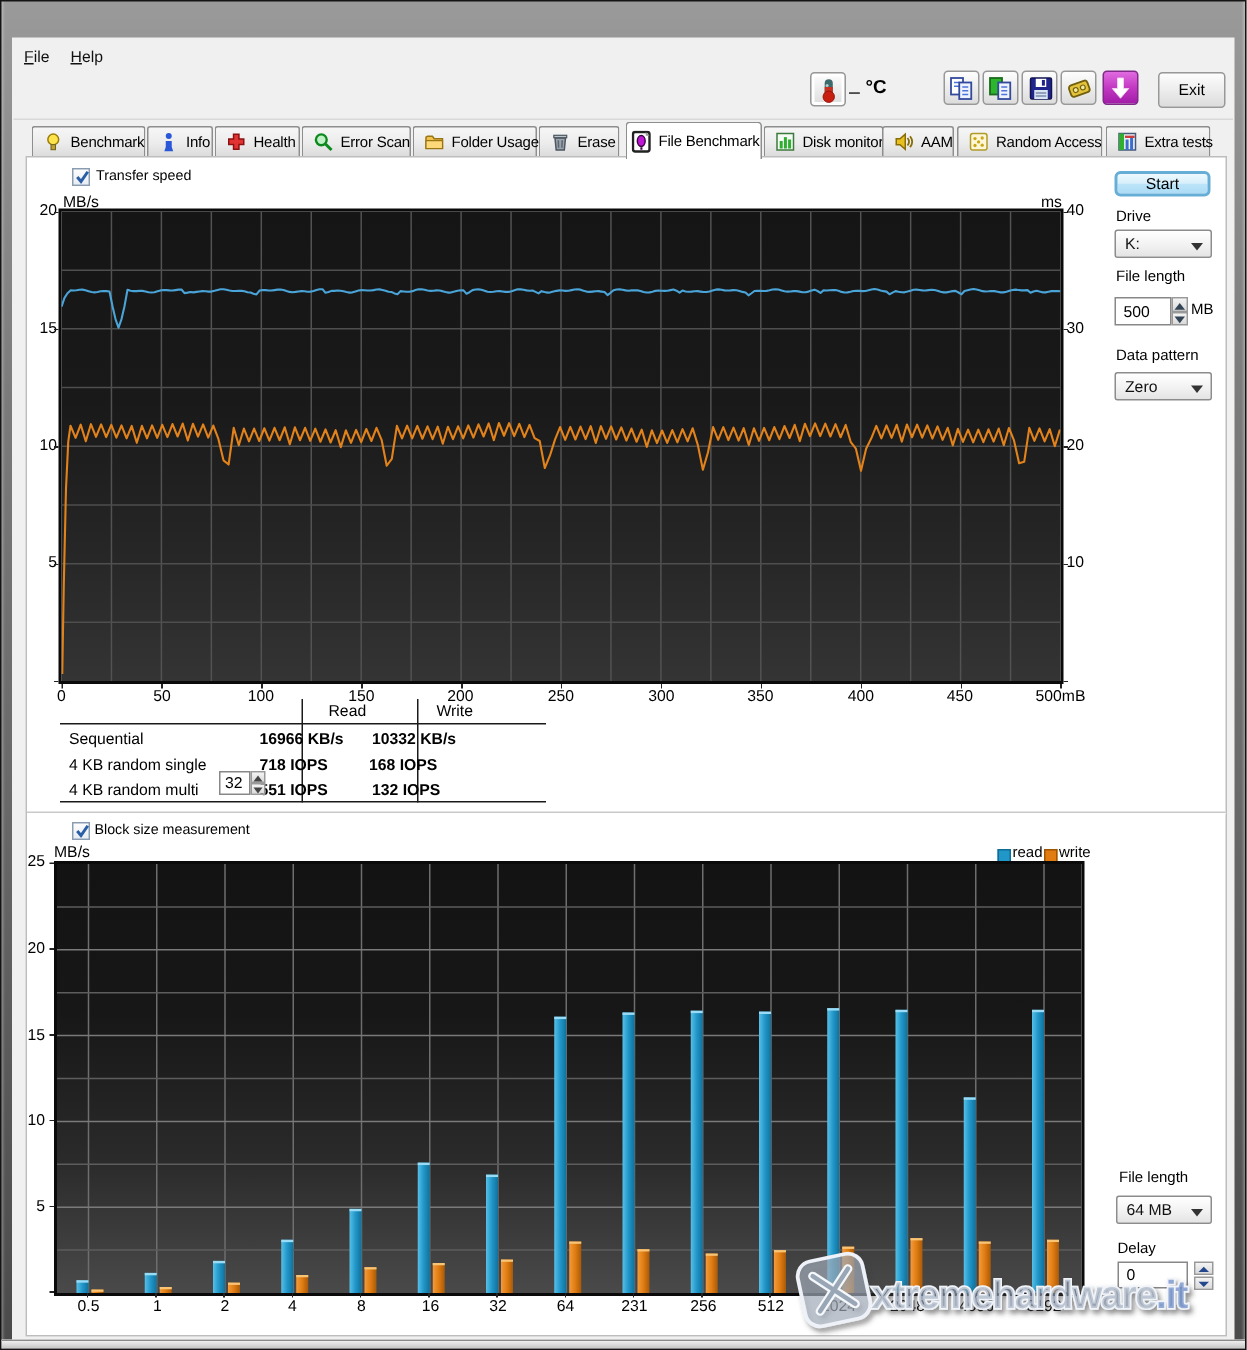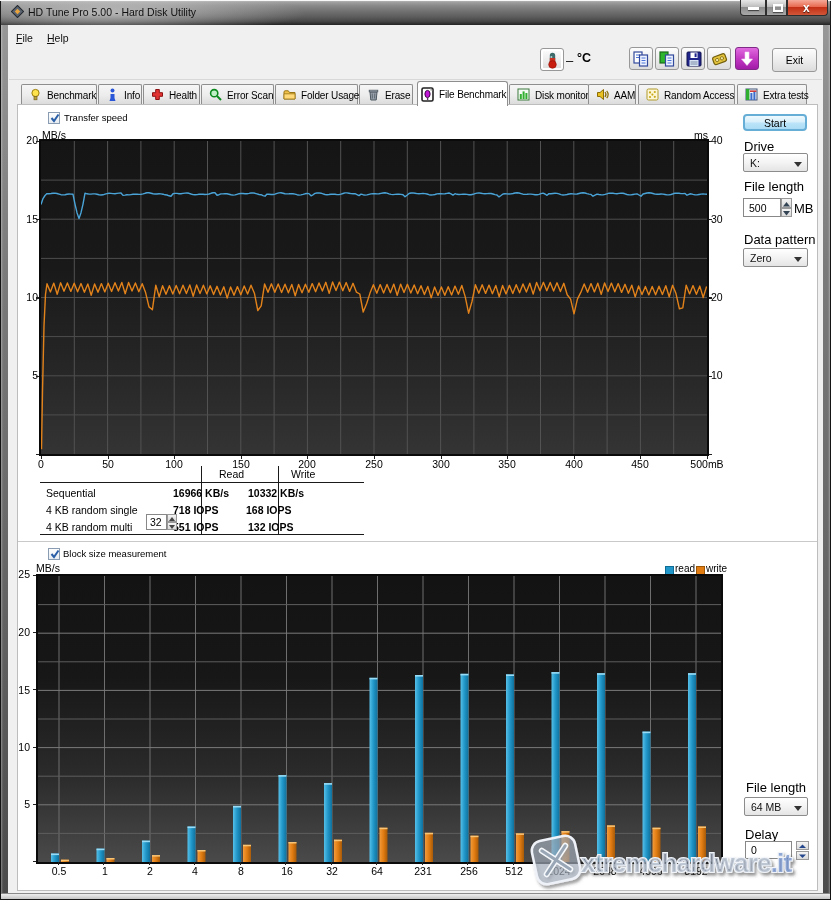--- a/index.html
+++ b/index.html
@@ -36,49 +36,33 @@
 .yl2{position:absolute;font-size:10.5px;color:#000;text-align:left;}
 .unit{position:absolute;font-size:10.5px;color:#000;}
 
 #chart1{left:39px;top:139px;width:666px;height:313px;border:2px solid #0a0a0a;background:linear-gradient(180deg,#151515,#191919 40%,#262626 72%,#343434);}
 #chart2{left:36px;top:574px;width:683px;height:286px;border:2px solid #0a0a0a;background:linear-gradient(180deg,#131313,#171717 35%,#2b2b2b 70%,#4a4a4a);}
 
 .tline{background:#1a1a1a;}
 .row{font-size:10.5px;color:#000;}
 .val{font-size:10.5px;font-weight:bold;color:#000;text-align:left;}
 
-.rlbl{font-size:13px;color:#000;}
+.rlbl{font-size:10px;color:#000;}
 .spinbox{box-sizing:border-box;border:1px solid #888;background:#fff;font-size:10.5px;color:#000;}
 .spincol{box-sizing:border-box;border:1px solid #999;background:linear-gradient(180deg,#f4f4f4,#dadada);}
 #startbtn{left:743px;top:114px;width:64px;height:17px;box-sizing:border-box;border:2px solid #67aed6;border-radius:4px;background:linear-gradient(180deg,#eef9fe,#d7effb 48%,#bce4f9 52%,#abdcf5);font-size:10.5px;text-align:center;line-height:15px;color:#000;}
 .sep{background:#c9c9c9;box-shadow:0 1px 0 #fff;}
 .legend-sq{width:7px;height:7px;}
 .ticksx{background:repeating-linear-gradient(90deg,#222 0,#222 1px,transparent 1px,transparent 66.6px);}
 .ticksy{background:repeating-linear-gradient(180deg,#222 0,#222 1px,transparent 1px,transparent 78.25px);}
 .ticksx2{background:repeating-linear-gradient(90deg,#222 0,#222 1px,transparent 1px,transparent 45.5px);}
 .ticksy2{background:repeating-linear-gradient(180deg,#222 0,#222 1px,transparent 1px,transparent 57.2px);}
 </style></head>
 <body>
 <div id="root">
-  <div class="abs" id="titlebar">
-    <svg class="abs" id="title-ic" viewBox="0 0 13 13">
-        <rect x="2.2" y="2.2" width="8.6" height="8.6" transform="rotate(45 6.5 6.5)" fill="#5a6470" stroke="#23282e" stroke-width="1"></rect>
-        <rect x="4.6" y="4.6" width="3.8" height="3.8" transform="rotate(45 6.5 6.5)" fill="#e8a33d"></rect>
-      </svg>
-    <div class="abs" id="title-tx">HD Tune Pro 5.00 - Hard Disk Utility</div>
-    <div class="abs wbtn" id="btn-min">
-        <div class="glyph" style="left:7px;top:7px;width:11px;height:3px;background:#fff;box-shadow:0 1px 1px rgba(0,0,0,.6);"></div>
-      </div>
-    <div class="abs wbtn" id="btn-max">
-        <div class="glyph" style="left:6px;top:4px;width:6px;height:4px;border:2px solid #fff;background:transparent;box-shadow:0 1px 1px rgba(0,0,0,.5);"></div>
-      </div>
-    <div class="abs wbtn" id="btn-cls">
-        <div class="glyph" style="left:15px;top:1px;font-size:12px;">x</div>
-      </div>
-  </div>
   <div class="abs" id="client"></div>
   <div class="abs" style="left:1px;top:893px;width:829px;height:6px;background:linear-gradient(180deg,#f5f5f5,#d9d9d9 60%,#c4c4c4);box-shadow:inset 0 1px 0 #8a8a8a;"></div>
 
   <div class="abs menu" style="left:16px;top:32px;"><u>F</u>ile</div>
   <div class="abs menu" style="left:47px;top:32px;"><u>H</u>elp</div>
 
   <div class="abs tbtn" style="left:540px;top:48px;width:24px;height:23px;box-shadow:inset 0 0 0 2px #fff;">
     <svg class="abs" style="left:5px;top:3px;" width="13" height="17" viewBox="0 0 13 17">
         <line x1="6.5" y1="3.5" x2="6.5" y2="10" stroke="#3d6b6b" stroke-width="5.4" stroke-linecap="round"></line>
         <line x1="6.5" y1="6" x2="6.5" y2="11" stroke="#c83020" stroke-width="5.4"></line>

